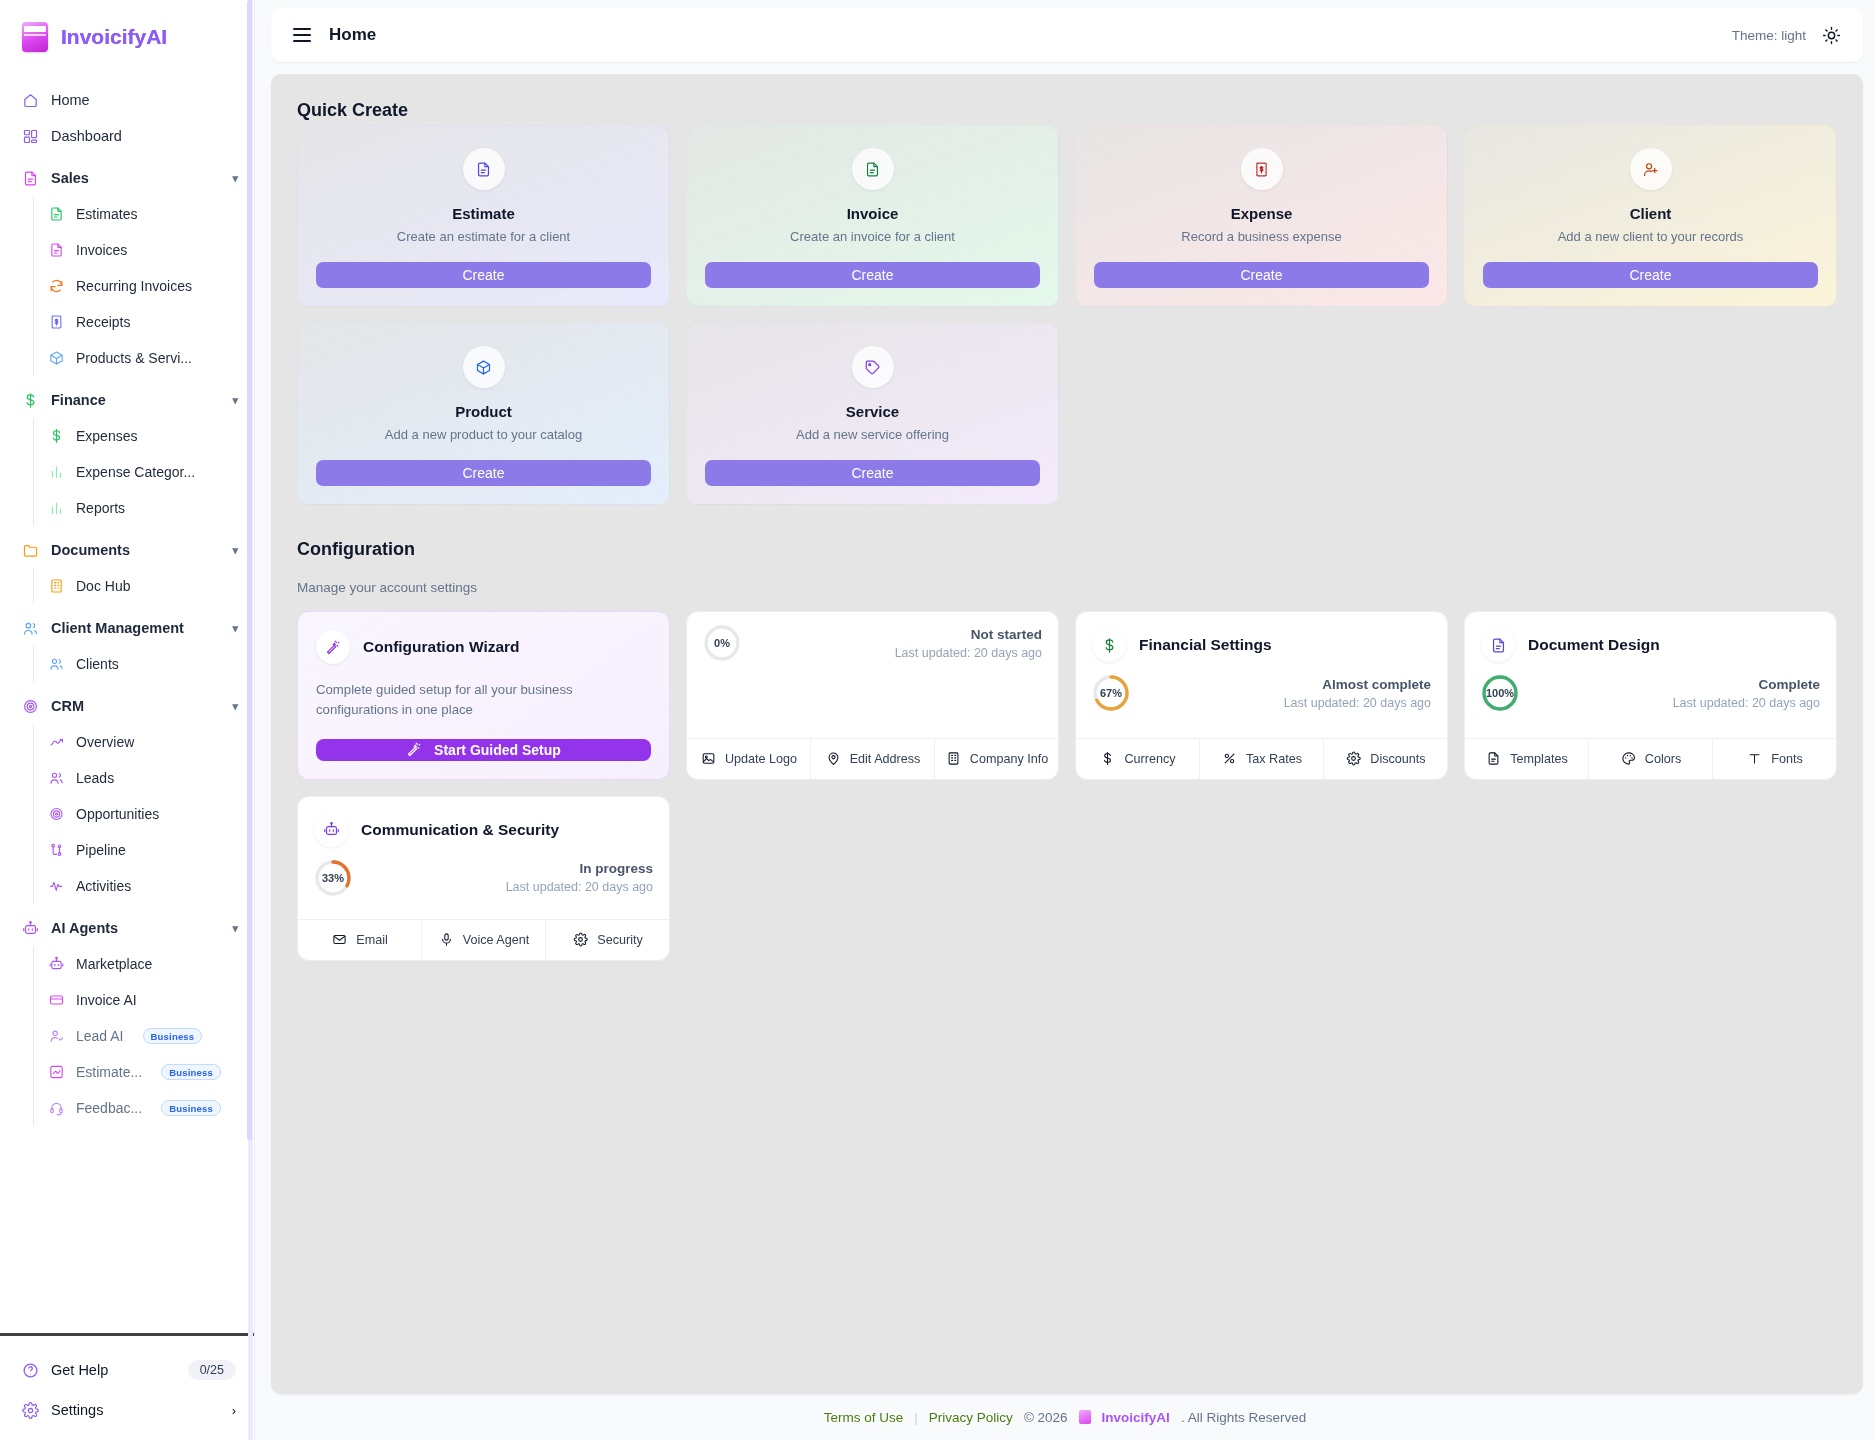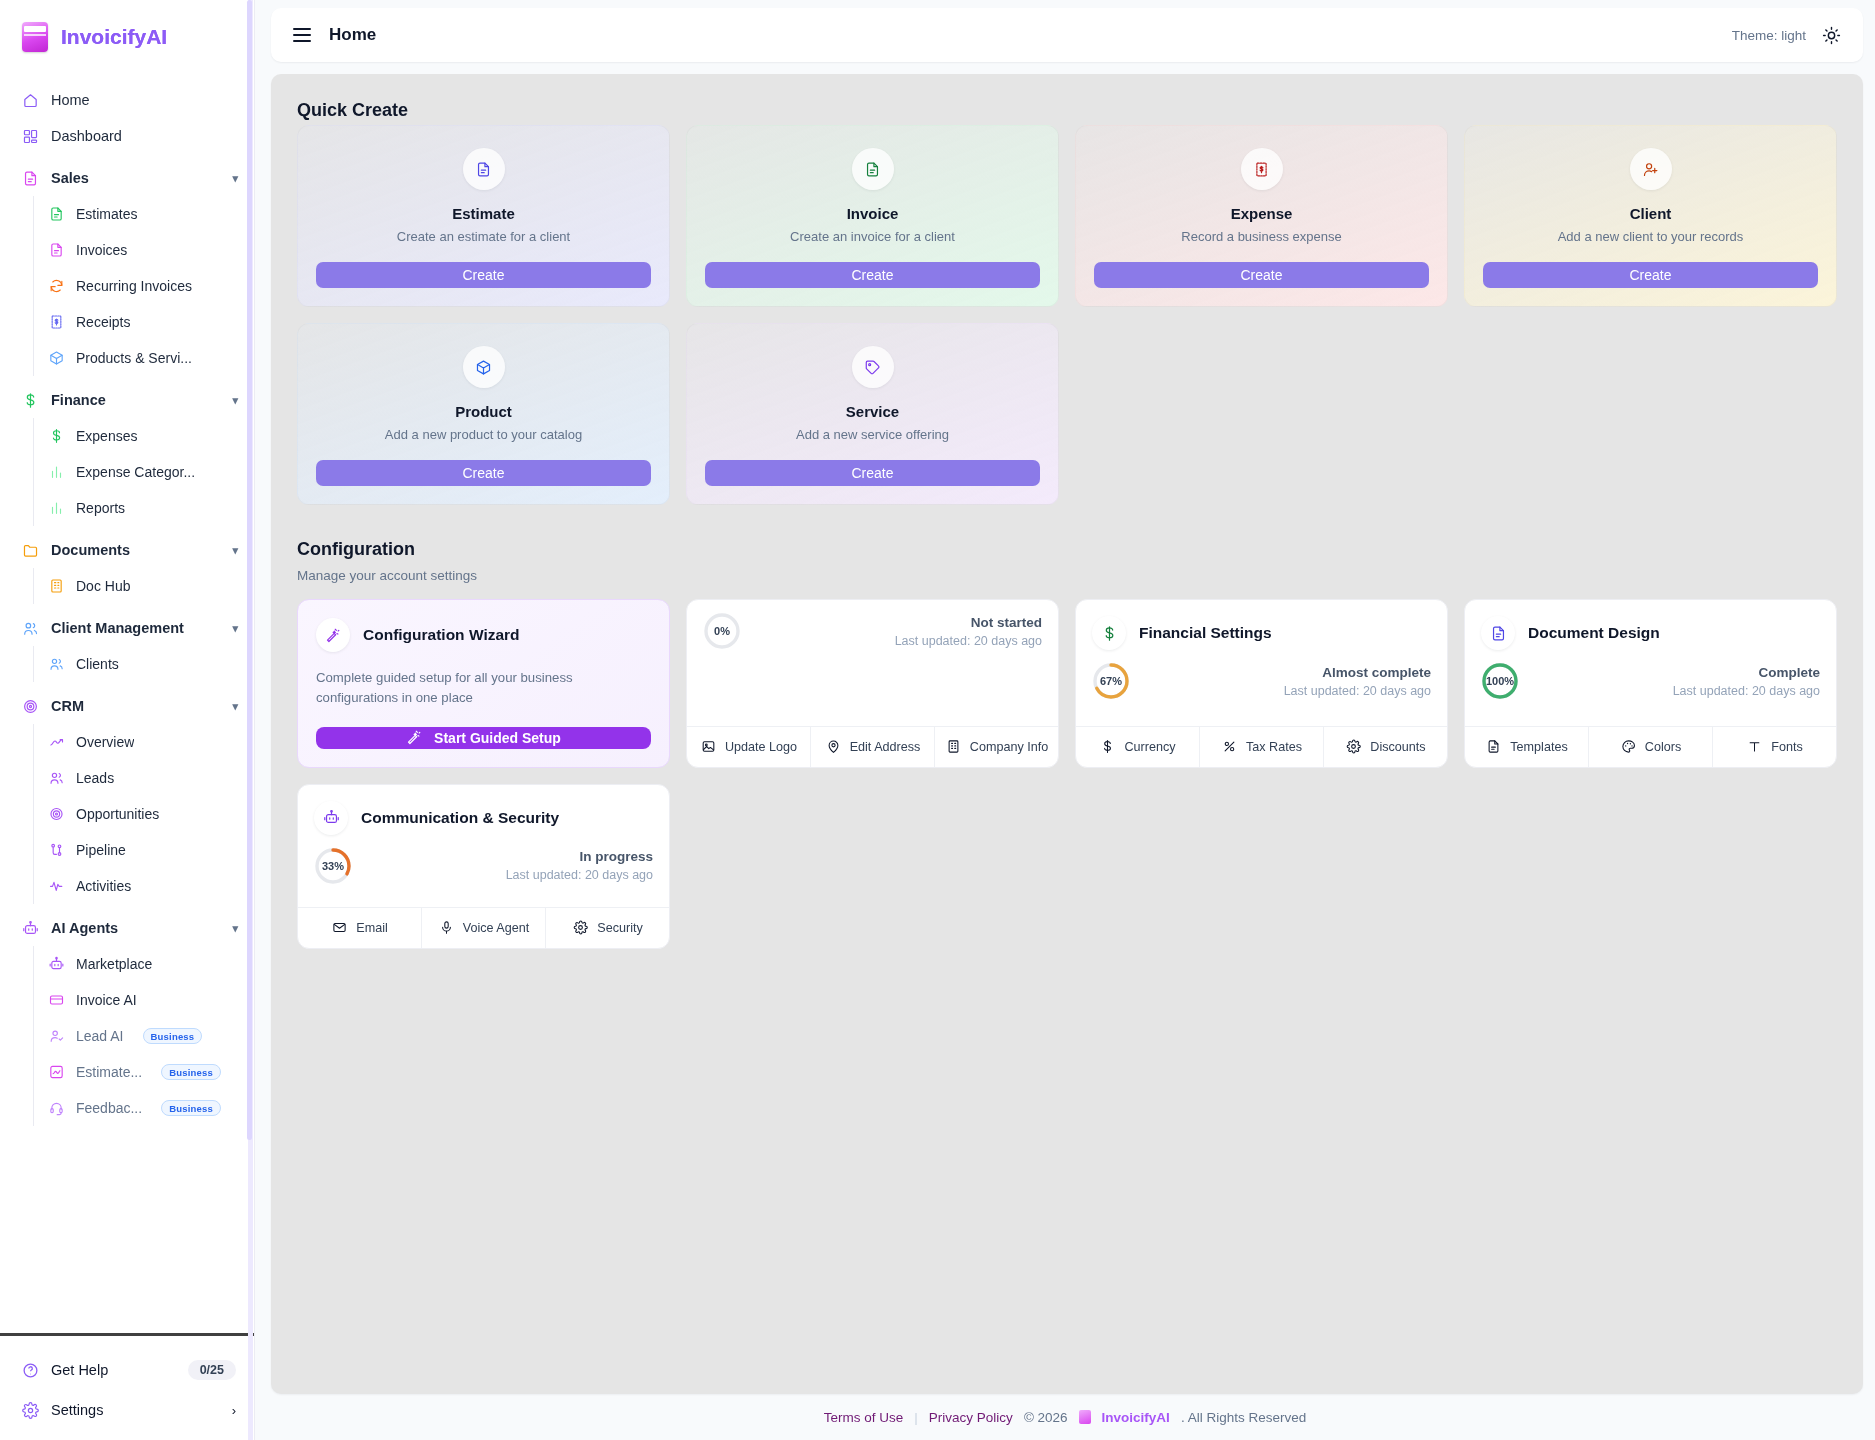--- a/index.html
+++ b/index.html
@@ -65,21 +65,21 @@
     border-radius: 9px; padding: 1.5px 7px; letter-spacing: .2px;
   }
   .ico { width: 17px; height: 17px; flex: 0 0 17px; display:block; }
   .sidebar-foot { border-top: 3px solid #404040; padding: 14px 0 10px; }
   .foot-row {
     display:flex; align-items:center; gap:12px;
     height:40px; padding:0 18px 0 22px; cursor:pointer; font-size:14.5px;
   }
   .pill-count {
     margin-left:auto; background:#f1f1f7; color:#334155;
-    font-size:12.5px; font-weight:700; border-radius:11px; padding:3px 12px;
+    font-size:12.5px; font-weight:400; border-radius:11px; padding:3px 12px;
   }
   .foot-chev { margin-left:auto; color:#0f172a; font-size:13px; }
   .scroll-track {
     position:absolute; right:1px; top:0; width:5px; height:1440px; background:#ede9fe;
   }
   .scroll-thumb {
     position:absolute; right:1px; top:0; width:5px; height:1140px;
     background:#ddd6fe; border-radius:3px;
   }
 
@@ -96,21 +96,21 @@
   .theme-wrap { margin-left:auto; display:flex; align-items:center; gap:16px; }
   .theme-label { font-size:13.5px; color:#64748b; }
 
   .content {
     margin: 12px 12px 0 16px; flex:1 1 auto;
     background:#e5e5e5; border-radius:10px;
     box-shadow: 0 1px 2px rgba(15,23,42,.05);
     padding: 26px 26px 0 26px; overflow:hidden;
   }
   .section-title { font-size:18px; font-weight:700; }
-  .section-sub { font-size:13.5px; color:#64748b; margin-top:8px; }
+  .section-sub { font-size:13.5px; color:#64748b; margin-top:20px; }
 
   .qc-grid { display:grid; grid-template-columns: repeat(4, 1fr); gap: 16px; margin-top:4px; }
   .qc-card {
     border-radius: 12px; padding: 22px 18px 18px; text-align:center;
     border: 1px solid rgba(0,0,0,.03);
   }
   .qc-icon {
     width:42px; height:42px; border-radius:50%; margin:0 auto;
     background: rgba(255,255,255,.78); display:flex; align-items:center; justify-content:center;
     box-shadow: 0 1px 3px rgba(15,23,42,.07);
@@ -165,21 +165,21 @@
     flex:1 1 0; display:flex; align-items:center; justify-content:center; gap:8px;
     height:40px; font-size:12.6px; color:#334155; cursor:pointer;
     border-right:1px solid #eef0f4; white-space:nowrap;
   }
   .cfg-act:last-child { border-right:none; }
 
   .footer {
     height:46px; display:flex; align-items:center; justify-content:center;
     gap:11px; font-size:13.5px; color:#64748b;
   }
-  .footer a { color:#701a75; text-decoration:none; cursor:pointer; }
+  .footer a { color:#4d7c0f; text-decoration:none; cursor:pointer; }
   .footer .brand-mini {
     width:12px; height:14px; border-radius:2px; display:inline-block;
     background: linear-gradient(160deg,#f0abfc,#d946ef);
   }
   .footer .brandname { color:#a855f7; font-weight:700; }
   .sep { color:#cbd5e1; }
 </style>
 </head>
 <body>
 

